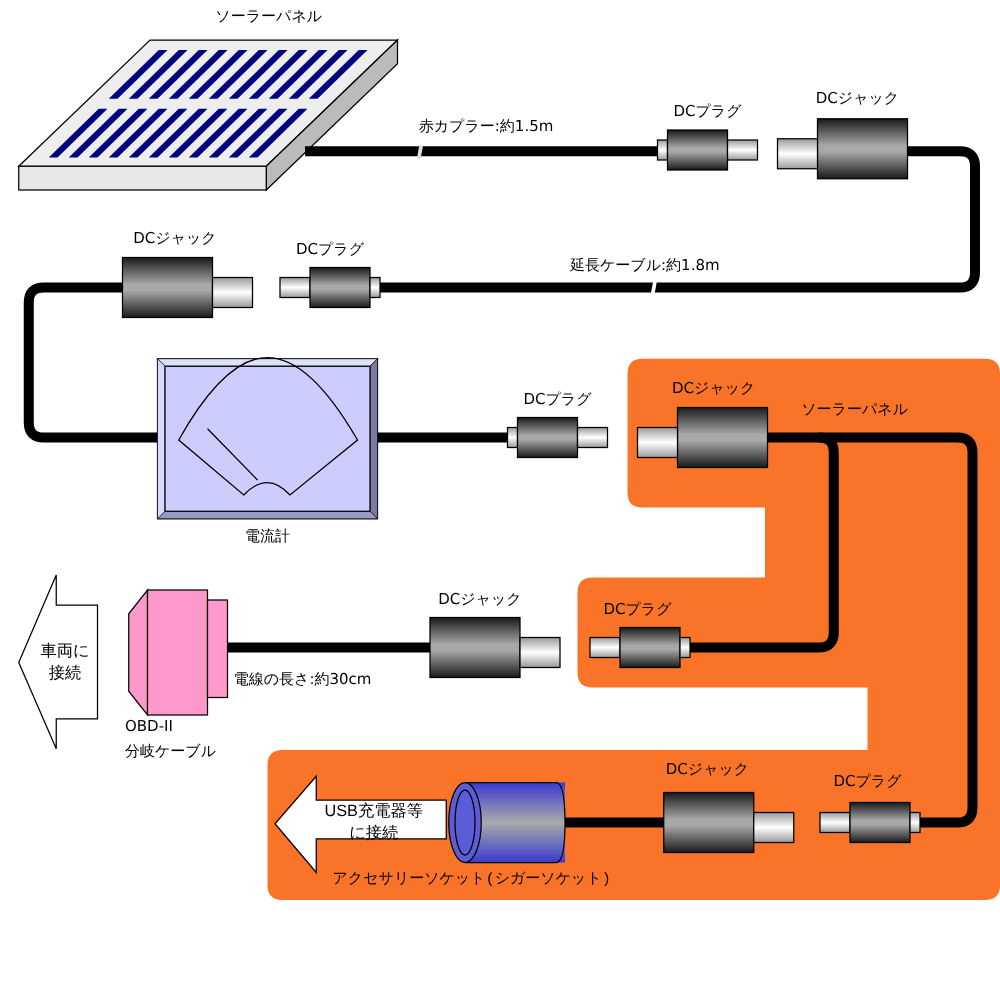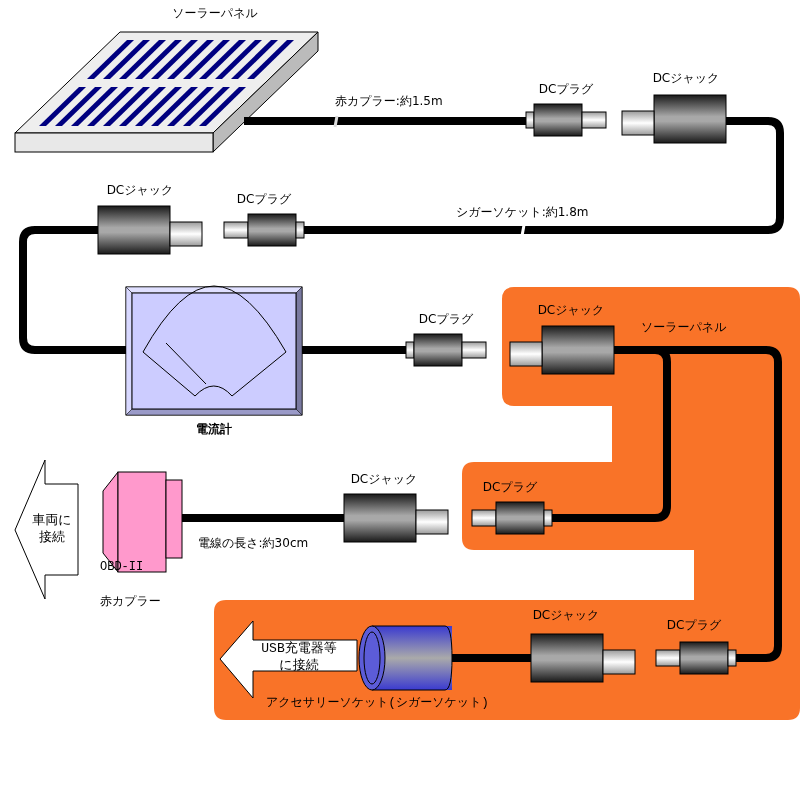--- a/index.html
+++ b/index.html
@@ -3,21 +3,21 @@
 <meta charset="utf-8">
 <style>
   html, body { margin:0; padding:0; background:#ffffff; }
   body { width:800px; height:800px; position:relative; overflow:hidden;
          font-family:"DejaVu Sans", sans-serif; }
   #stage { position:absolute; left:0; top:0; width:800px; height:800px; }
   .lbl { position:absolute; font-size:12px; color:#000; white-space:nowrap; line-height:14px;
          font-family:"DejaVu Sans", sans-serif; }
   .lbl.c { transform:translateX(-50%); text-align:right; }
   .arrowtxt { position:absolute; font-size:13px; line-height:17px; text-align:center; color:#000;
-              font-family:Liberation Mono, monospace; }
+              font-family:Liberation Sans, sans-serif; }
 </style>
 </head>
 <body>
 
 <svg id="stage" viewBox="0 0 800 800" xmlns="http://www.w3.org/2000/svg">
   <defs>
     <linearGradient id="gDark" x1="0" y1="0" x2="0" y2="1">
       <stop offset="0" stop-color="#1a1a1a"></stop>
       <stop offset="0.45" stop-color="#a8a8a8"></stop>
       <stop offset="0.55" stop-color="#a8a8a8"></stop>
@@ -143,30 +143,30 @@
   <polygon points="45,460 45,484 78,484 78,575 45,575 45,599 15,530" fill="#fff" stroke="#000"></polygon>
   <polygon points="253,621 253,640 357,640 357,671 253,671 253,698 220,659" fill="#fff" stroke="#000"></polygon>
 </svg>
 
 <div class="lbl c" style="left:215px;top:6px;">ソーラーパネル</div>
 <div class="lbl" style="left:335px;top:94px;">赤カプラー:約1.5m</div>
 <div class="lbl c" style="left:566px;top:82px;">DCプラグ</div>
 <div class="lbl c" style="left:686px;top:71px;">DCジャック</div>
 <div class="lbl c" style="left:140px;top:183px;">DCジャック</div>
 <div class="lbl c" style="left:264px;top:192px;">DCプラグ</div>
-<div class="lbl" style="left:456px;top:205px;">シガーソケット:約1.8m</div>
-<div class="lbl c" style="left:214px;top:422px;font-weight:bold;">電流計</div>
+<div class="lbl" style="left:456px;top:205px;">延長ケーブル:約1.8m</div>
+<div class="lbl c" style="left:214px;top:422px;">電流計</div>
 <div class="lbl c" style="left:446px;top:312px;">DCプラグ</div>
 <div class="lbl c" style="left:571px;top:303px;">DCジャック</div>
 <div class="lbl" style="left:641px;top:320px;">ソーラーパネル</div>
 <div class="lbl c" style="left:384px;top:472px;">DCジャック</div>
 <div class="lbl c" style="left:510px;top:480px;">DCプラグ</div>
-<div class="lbl" style="left:198px;top:536px;text-align:right;">電線の長さ:約30cm</div>
-<div class="lbl" style="left:100px;top:560px;font-family:Liberation Mono, monospace;">OBD-II</div>
-<div class="lbl" style="left:100px;top:594px;">赤カプラー</div>
+<div class="lbl" style="left:187px;top:536px;text-align:right;">電線の長さ:約30cm</div>
+<div class="lbl" style="left:100px;top:574px;">OBD-II</div>
+<div class="lbl" style="left:100px;top:594px;">分岐ケーブル</div>
 <div class="arrowtxt" style="left:26px;top:512px;width:52px;">
   <div>車両に</div>
   <div>接続</div>
 </div>
 <div class="arrowtxt" style="left:240px;top:640px;width:118px;text-align:center;">
   <div>USB充電器等</div>
   <div>に接続</div>
 </div>
 <div class="lbl c" style="left:566px;top:608px;">DCジャック</div>
 <div class="lbl c" style="left:694px;top:618px;">DCプラグ</div>

